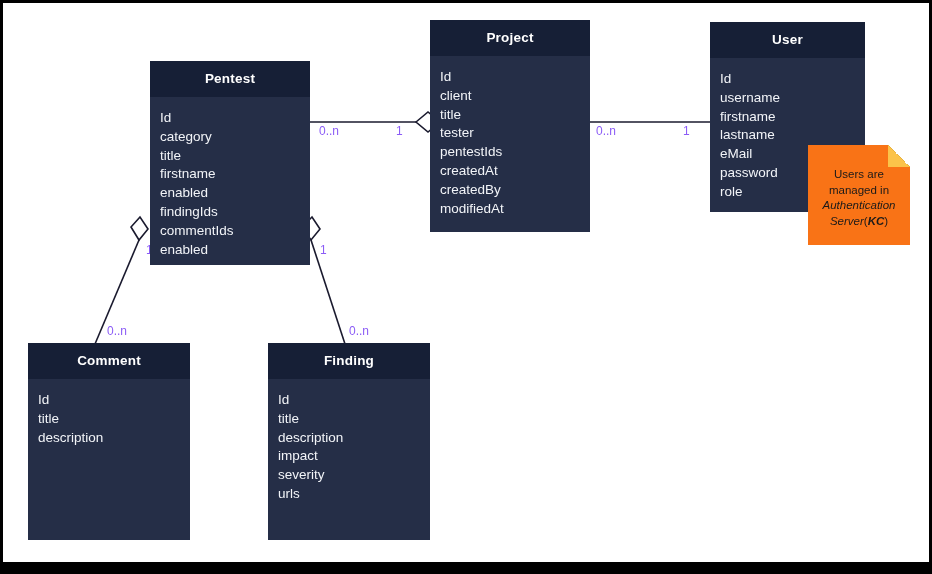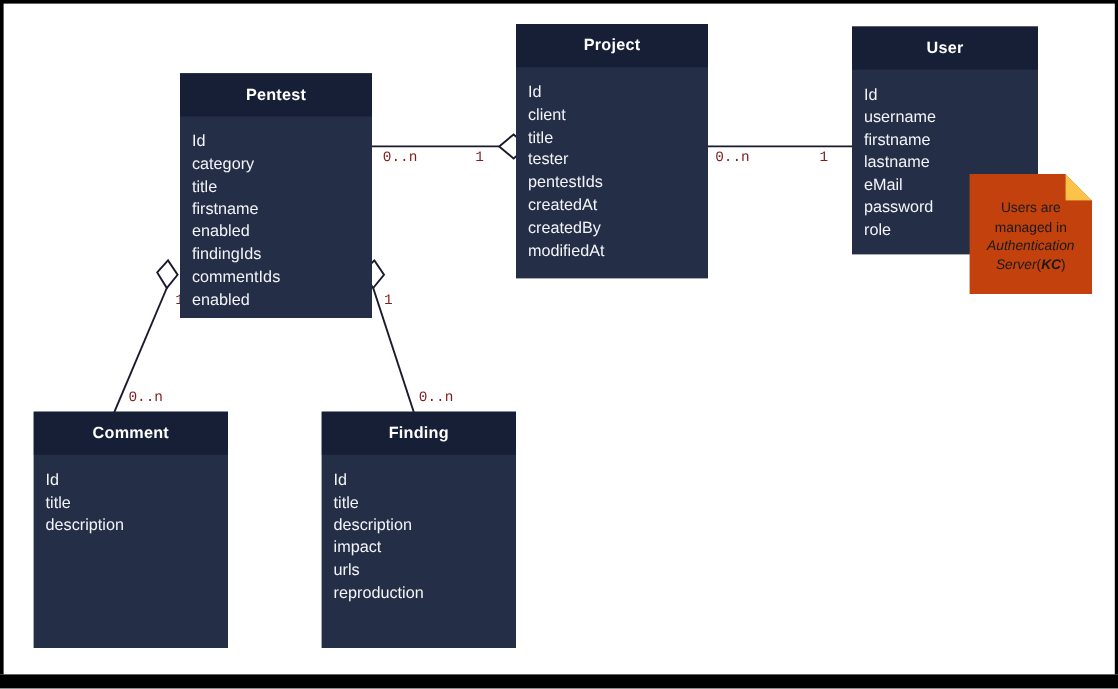--- a/index.html
+++ b/index.html
@@ -64,29 +64,28 @@
     top: 0;
     width: 932px;
     height: 574px;
     pointer-events: none;
   }
 
   
   .mult {
     position: absolute;
     font-size: 12px;
-    color: #7f1d1d;
+    color: #8b5cf6;
     white-space: nowrap;
-    font-family: Liberation Mono, monospace;
   }
 
   
   .note {
     position: absolute;
-    background: #c2410c;
+    background: #f97316;
     box-sizing: border-box;
   }
   .note-fold {
     position: absolute;
     right: 0;
     top: 0;
     width: 22px;
     height: 22px;
     background: linear-gradient(225deg, #ffffff 0 50%, #e8b442 50% 52%, #FBC34A 52% 100%);
   }
@@ -190,22 +189,22 @@
     </div>
   </div>
 
   <div class="uml-class" style="left:268px; top:343px; width:162px; height:197px;">
     <div class="uml-header">Finding</div>
     <div class="uml-attrs">
       <div class="uml-attr">Id</div>
       <div class="uml-attr">title</div>
       <div class="uml-attr">description</div>
       <div class="uml-attr">impact</div>
+      <div class="uml-attr">severity</div>
       <div class="uml-attr">urls</div>
-      <div class="uml-attr">reproduction</div>
     </div>
   </div>
 
   <div class="note" style="left:808px; top:145px; width:102px; height:100px;">
     <div class="note-fold"></div>
     <div class="note-text">
       <div>Users are</div>
       <div>managed in</div>
       <div class="it">Authentication</div>
       <div><span class="it">Server</span><span>(</span><span class="bi">KC</span><span>)</span></div>

